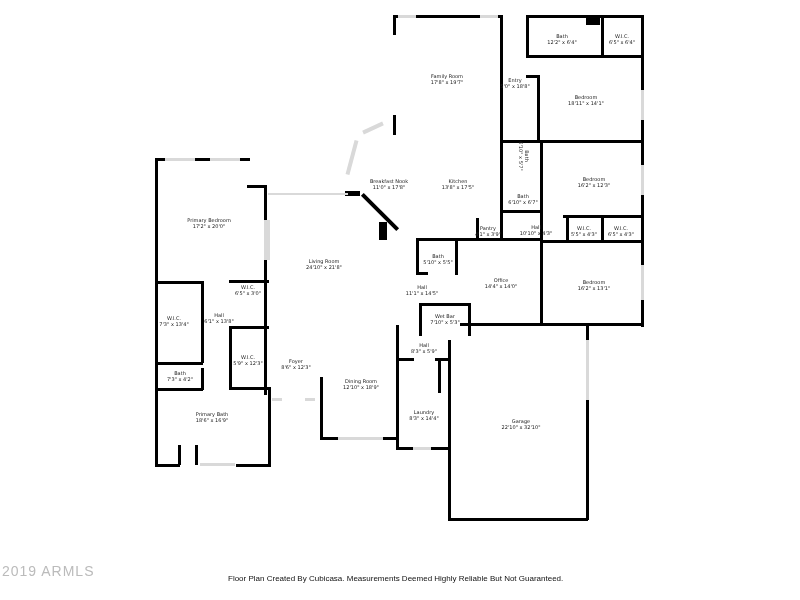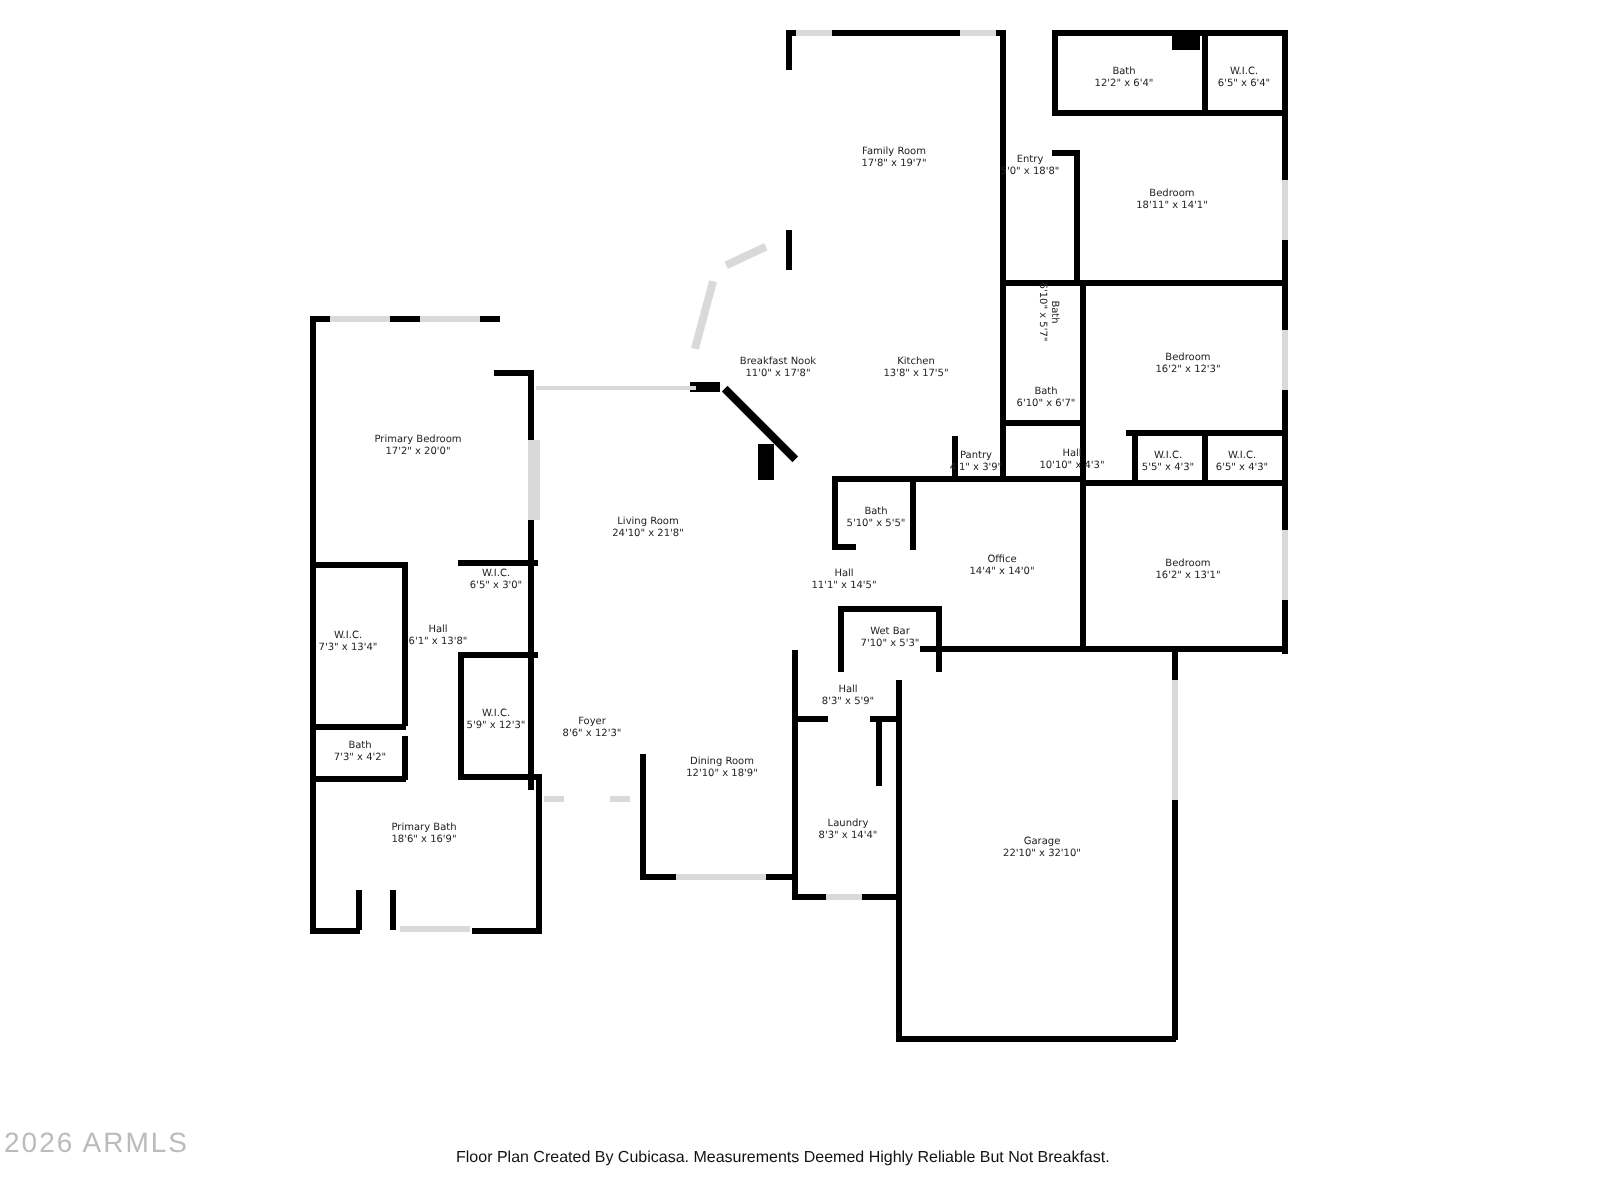--- a/index.html
+++ b/index.html
@@ -227,14 +227,14 @@
   <div class="label" style="left:521px;top:418px">
       <span>Garage</span>
       <span>22'10" x 32'10"</span>
     </div>
   <div class="label" style="left:212px;top:411px">
       <span>Primary Bath</span>
       <span>18'6" x 16'9"</span>
     </div>
 </div>
 
-<div class="footer-copy">2026 ARMLS</div>
-<div class="footer-note">Floor Plan Created By Cubicasa. Measurements Deemed Highly Reliable But Not Breakfast.</div>
+<div class="footer-copy">2019 ARMLS</div>
+<div class="footer-note">Floor Plan Created By Cubicasa. Measurements Deemed Highly Reliable But Not Guaranteed.</div>
 
 </body></html>

